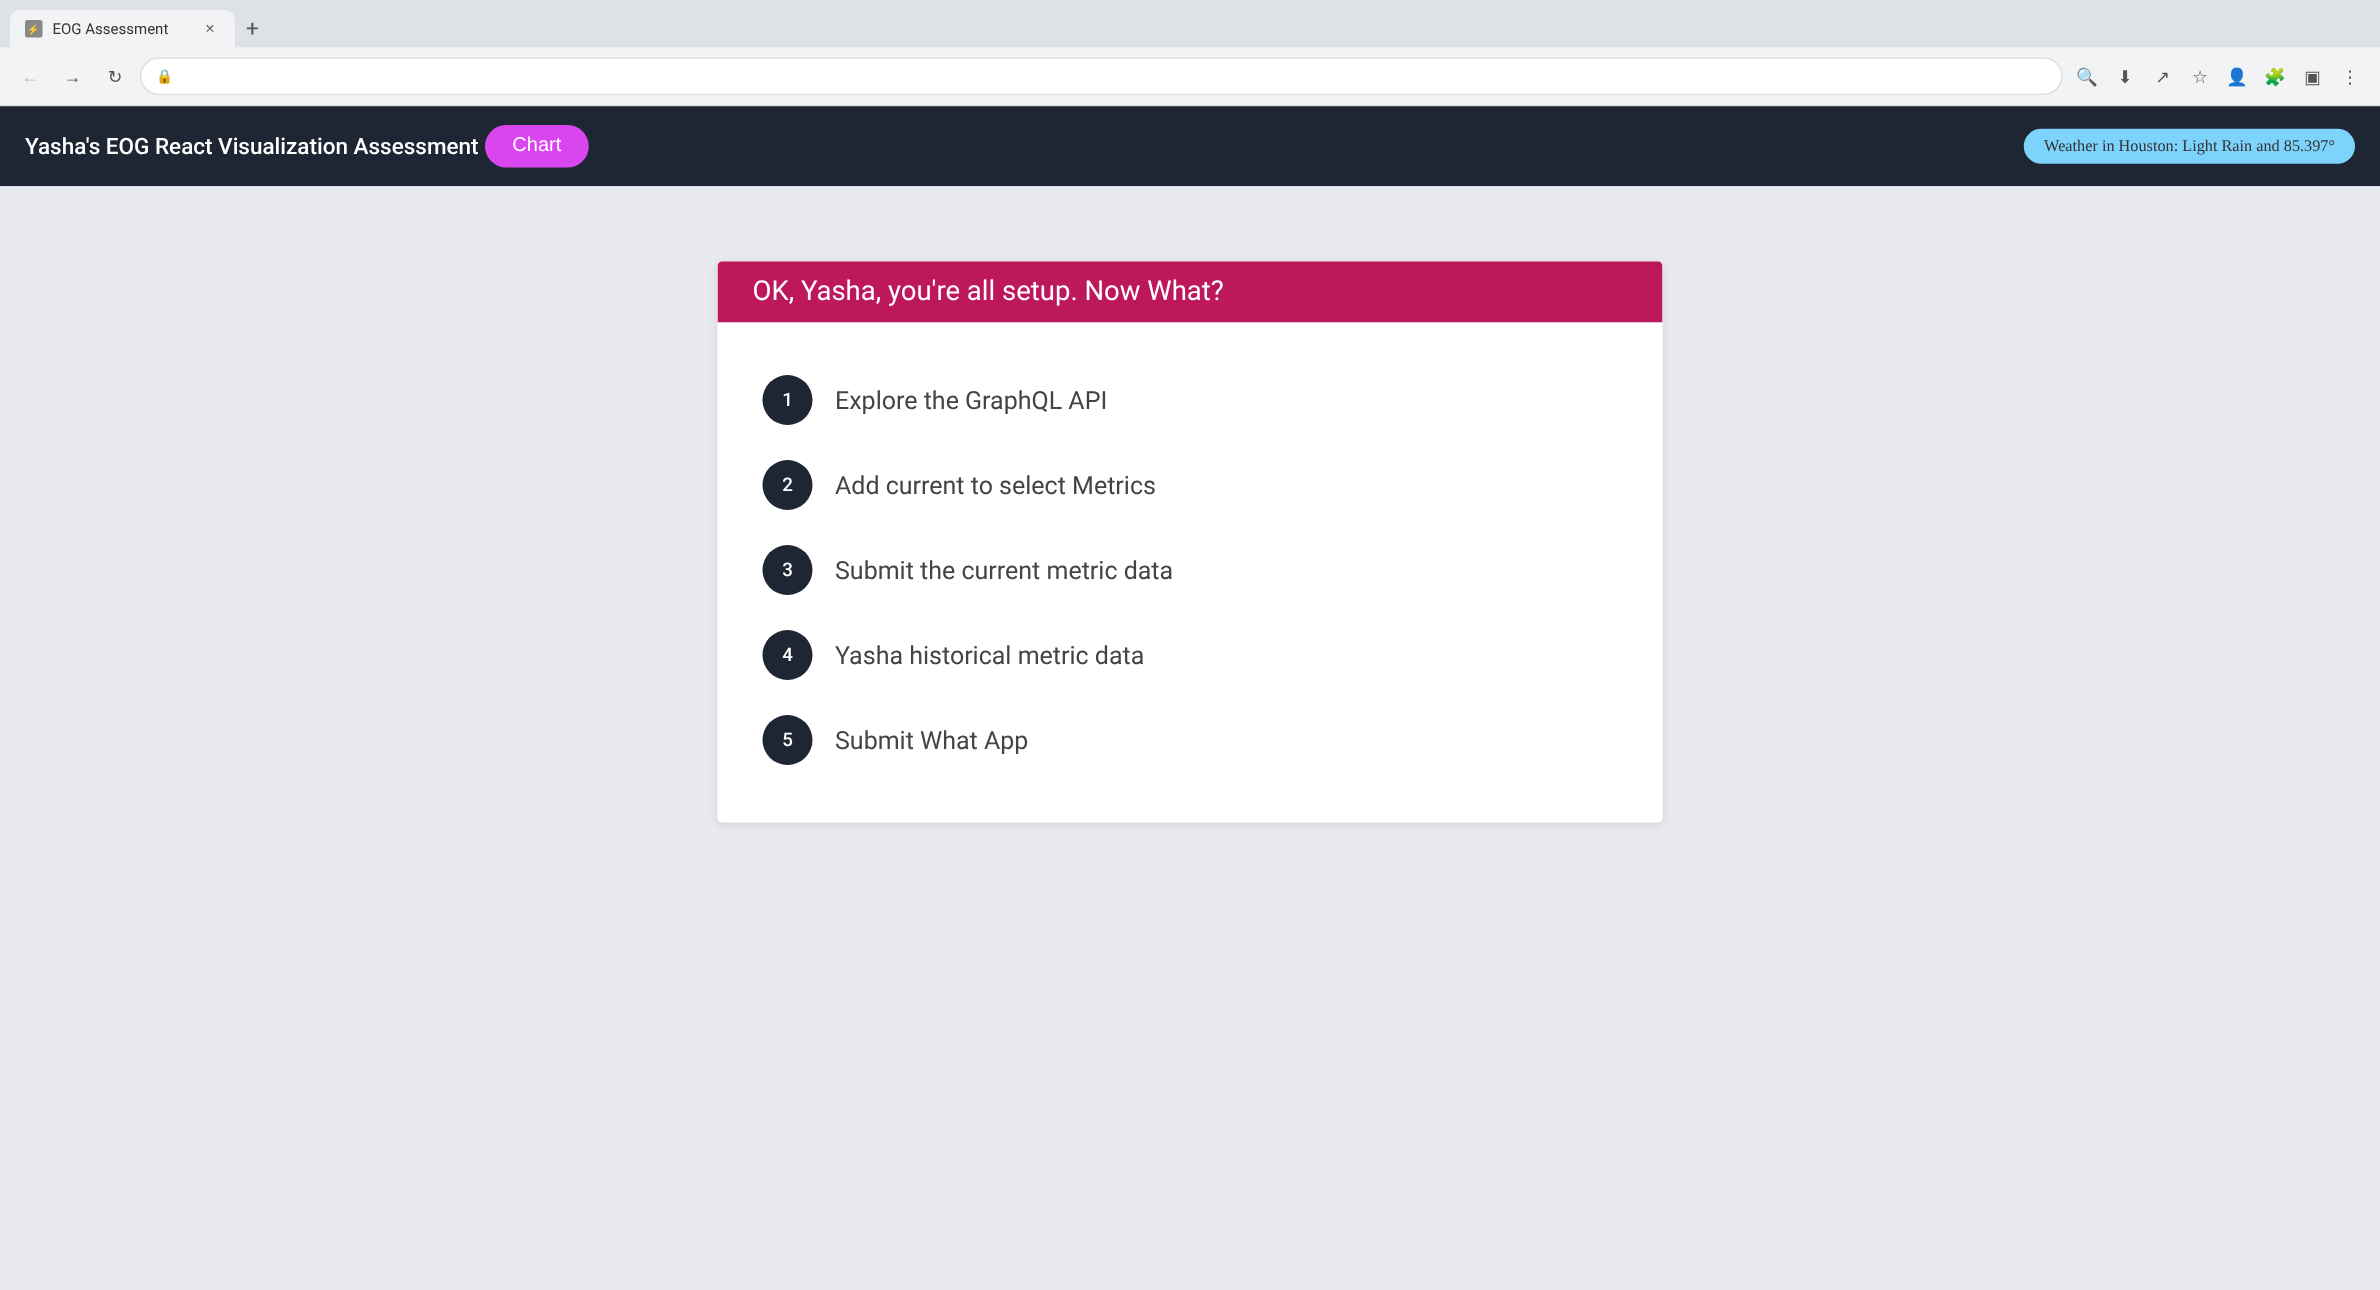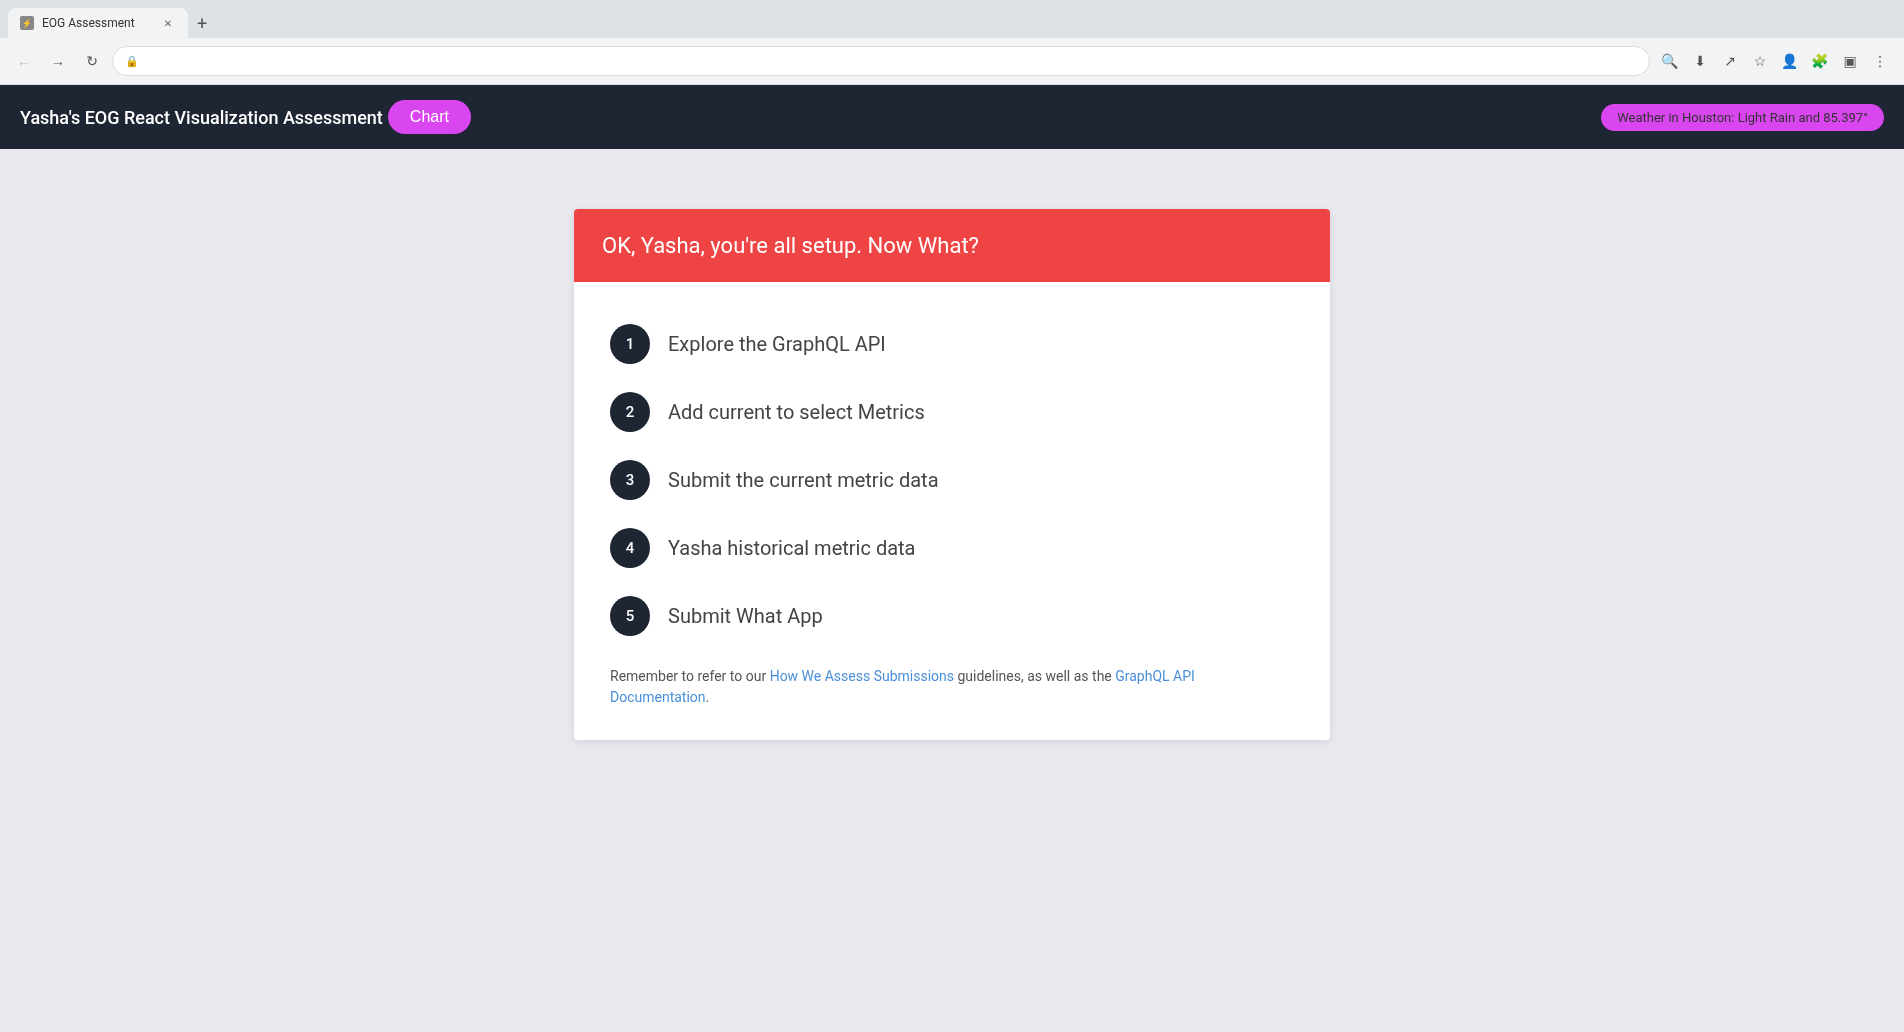--- a/index.html
+++ b/index.html
@@ -169,47 +169,48 @@
       border: none;
       border-radius: 20px;
       padding: 8px 22px;
       font-size: 16px;
       font-weight: 500;
       cursor: pointer;
     }
 
     .weather-badge {
       margin-left: auto;
-      background: #d946ef;
+      background: #7dd3fc;
       border-radius: 20px;
       padding: 6px 16px;
       font-size: 13px;
       color: #333;
+      font-family: Liberation Serif, serif;
     }
 
     .app-body {
       background: #e8eaf0;
       min-height: calc(100vh - 148px);
       display: flex;
       align-items: flex-start;
       justify-content: center;
       padding: 60px 20px;
     }
 
     .card {
       background: white;
       border-radius: 4px;
       overflow: hidden;
       width: 756px;
       box-shadow: 0 2px 8px rgba(0,0,0,0.1);
     }
 
     .card-header {
-      background: #ef4444;
-      padding: 24px 28px;
+      background: #be185d;
+      padding: 12px 28px;
     }
 
     .card-header-title {
       color: white;
       font-size: 22px;
       font-weight: 400;
     }
 
     .card-body {
       padding: 28px 28px 32px 28px;
@@ -326,18 +327,15 @@
     </li>
           <li class="step-item">
       <div class="step-number">4</div>
       <span class="step-text">Yasha historical metric data</span>
     </li>
           <li class="step-item">
       <div class="step-number">5</div>
       <span class="step-text">Submit What App</span>
     </li>
         </ul>
-      <p class="footer-text">
-        <span>Remember to refer to our </span><a href="#">How We Assess Submissions</a><span> guidelines, as well as the </span><a href="#">GraphQL API Documentation</a><span>.</span>
-      </p>
     </div>
   </div>
 </main>
 
 </body></html>

